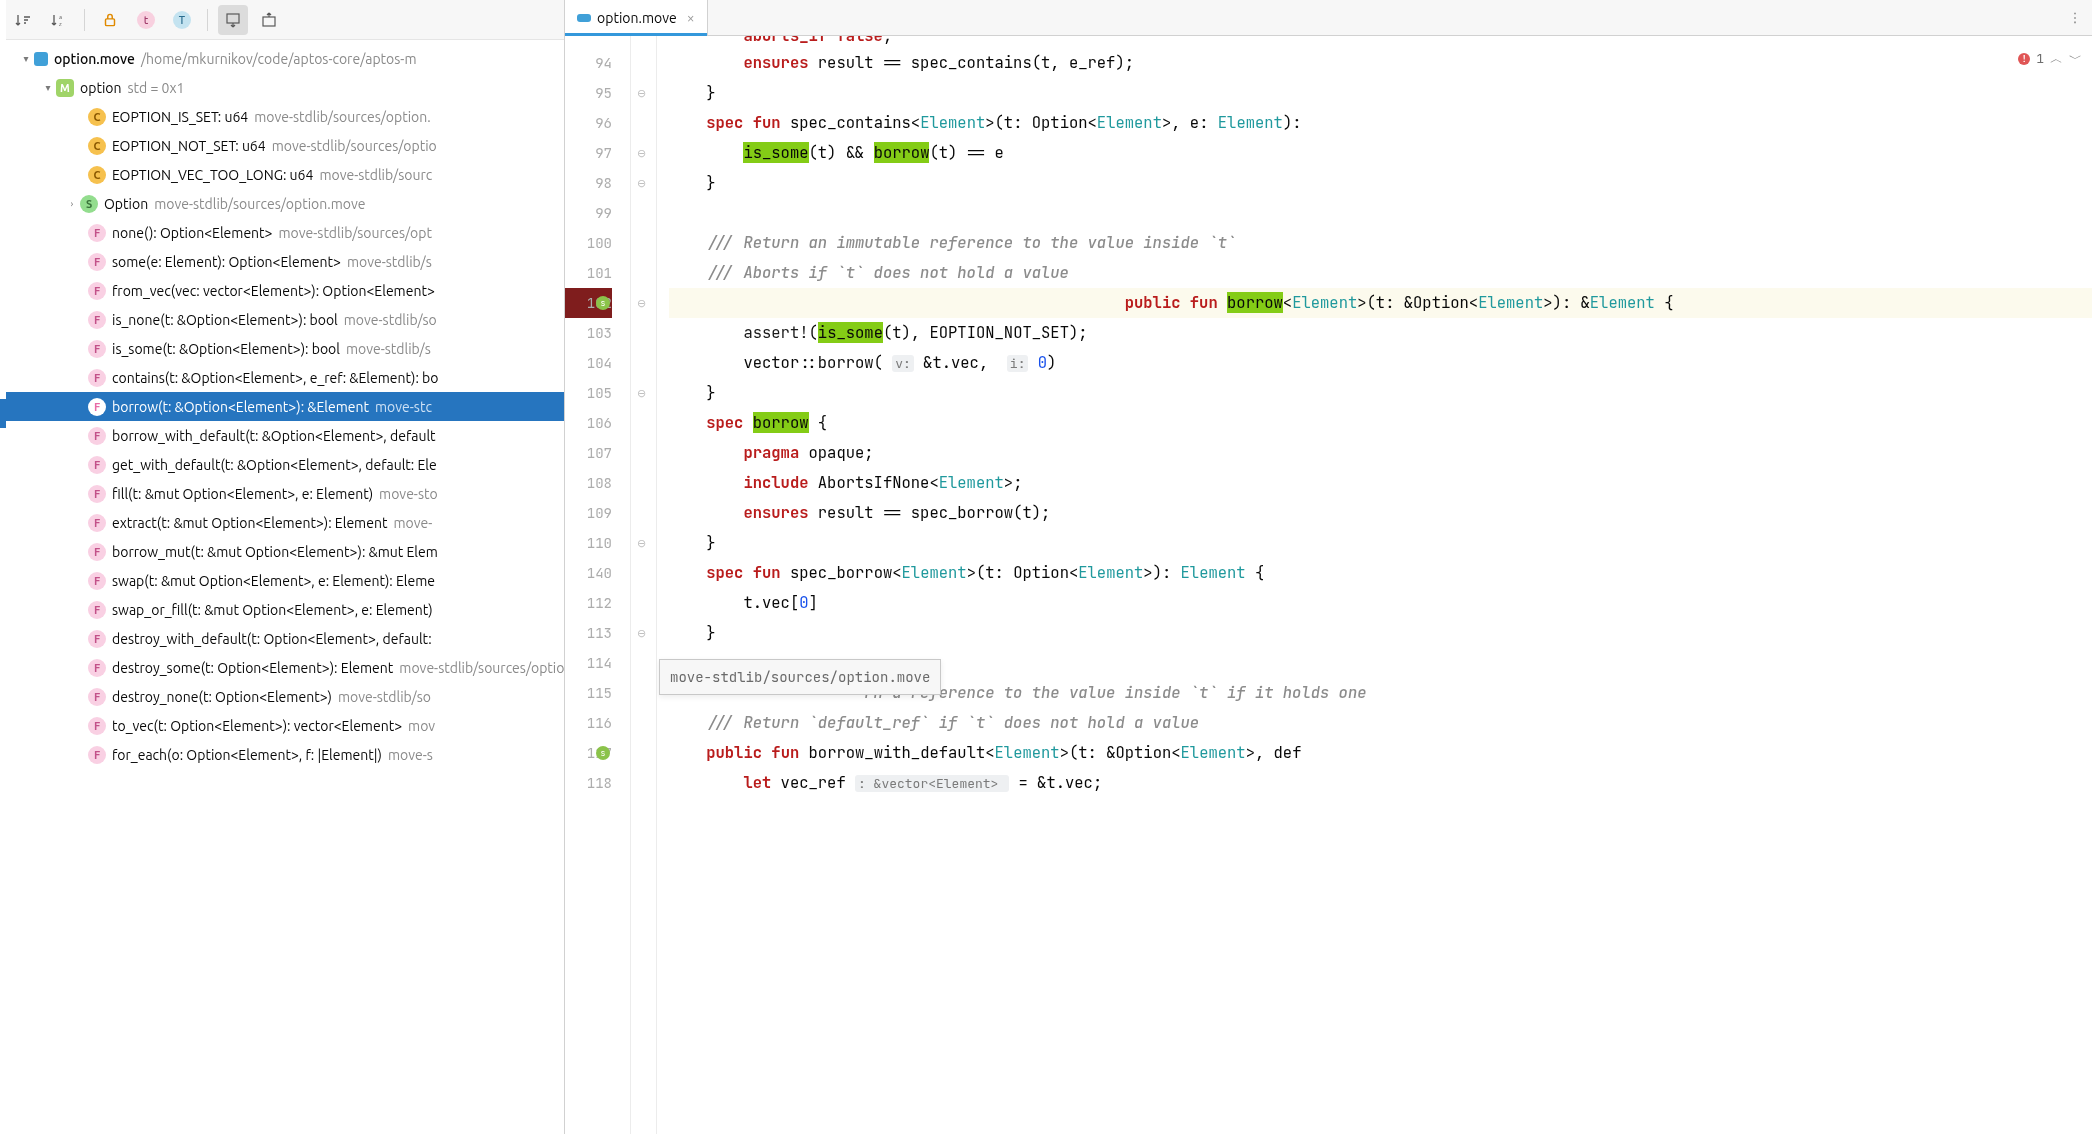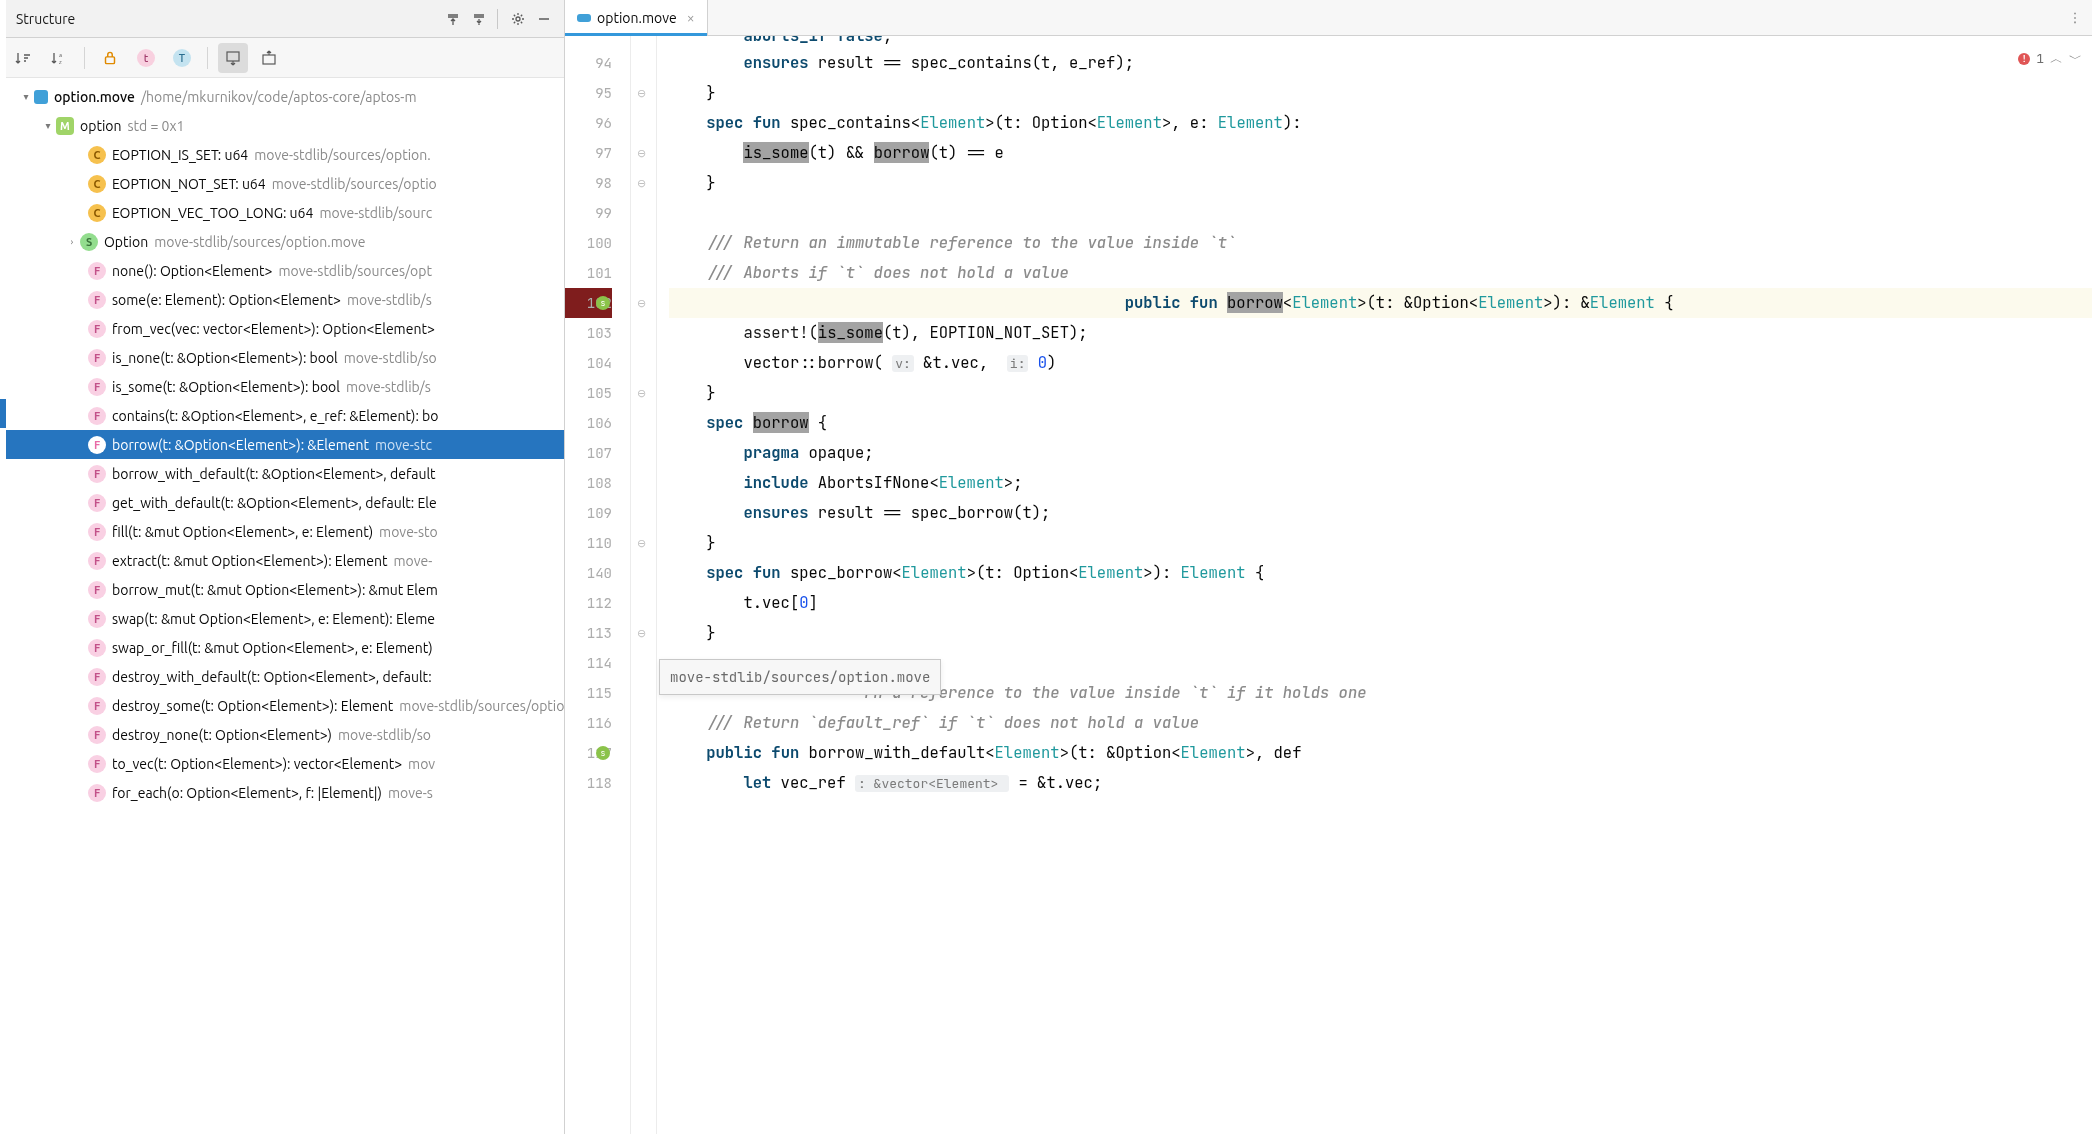--- a/index.html
+++ b/index.html
@@ -58,68 +58,43 @@
     .gutter { width: 66px; background: #fff; border-right: 1px solid #ececec; text-align: right; padding-right: 18px; color: #adadad; font-family: "JetBrains Mono","Consolas",monospace; font-size: 14px; line-height: 30px; padding-top: 0; position: relative; }
     .gutter-extra { width: 26px; border-right: 1px solid #ececec; position: relative; }
     .gutter-line { height: 30px; position: relative; }
     .gutter-mark { position: absolute; right: 2px; top: 50%; transform: translateY(-50%); width: 14px; height: 14px; background: #8bc34a; border-radius: 50%; font-size: 8px; color: #fff; display: flex; align-items: center; justify-content: center; }
     .fold-mark { color: #c0c0c0; font-size: 11px; position: absolute; left: 6px; top: 50%; transform: translateY(-50%); }
     .ln-hl { background: #7f1d1d; }
     .code { flex: 1; font-family: "JetBrains Mono","Consolas",monospace; font-size: 15.5px; line-height: 30px; white-space: pre; overflow: hidden; padding-left: 12px; position: relative; }
     .code-line { height: 30px; }
     .code-line.hl { background: #fcfaed; text-align: center; }
     
-    .kw { color: #0c4a6e; font-weight: 600; }
+    .kw { color: #b91c1c; font-weight: 600; }
     .type { color: #20999d; }
     .comment { color: #8c8c8c; font-style: italic; font-weight: 500; }
     .num { color: #1750eb; }
     .macro { color: #1a1a1a; }
-    .hlbox { background: #a3a3a3; }
+    .hlbox { background: #84cc16; }
 
     .tooltip-float { position: absolute; left: 2px; top: 623px; background: #f7f7f7; border: 1px solid #c8c8c8; padding: 2px 10px; font-size: 14px; color: #6a6a6a; z-index: 10; box-shadow: 0 2px 6px rgba(0,0,0,.08); }
 
     .errbar { position: absolute; right: 10px; top: 8px; display: flex; align-items: center; gap: 6px; color: #6e6e6e; font-size: 13px; z-index: 5; }
     .errdot { width: 12px; height: 12px; background: #e05555; border-radius: 50%; display: inline-flex; align-items: center; justify-content: center; color: #fff; font-size: 9px; font-weight: bold; }
     .errnav { cursor: pointer; color: #888; }
     .left-stripe { position: absolute; left: 0; top: 0; width: 6px; bottom: 0; background: #fff; }
     .stripe-sel { position: absolute; left: 0; top: 399px; height: 29px; width: 6px; background: #2675bf; }
     .inlhint { background: #eef0f2; color: #7a7a7a; border-radius: 3px; padding: 0 3px; font-size: 13px; }
   </style>
 </head>
 <body>
 
 <div class="structure-panel">
   <div class="left-stripe">
       <div class="stripe-sel"></div>
     </div>
-  <div class="structure-header">
-    <span class="structure-title">Structure</span>
-    <span class="hdr-icon">
-        <svg viewBox="0 0 16 16">
-          <path d="M3 6h10M3 4h10M6 10l2-2 2 2M8 8v6" stroke="currentColor" fill="none" stroke-width="1.3"></path>
-        </svg>
-      </span>
-    <span class="hdr-icon">
-        <svg viewBox="0 0 16 16">
-          <path d="M3 6h10M3 4h10M6 10l2 2 2-2M8 14V8" stroke="currentColor" fill="none" stroke-width="1.3"></path>
-        </svg>
-      </span>
-    <span class="hdr-sep"></span>
-    <span class="hdr-icon">
-        <svg viewBox="0 0 16 16">
-          <circle cx="8" cy="8" r="2" fill="none" stroke="currentColor" stroke-width="1.3"></circle>
-          <path d="M8 2v2M8 12v2M2 8h2M12 8h2M3.8 3.8l1.4 1.4M10.8 10.8l1.4 1.4M3.8 12.2l1.4-1.4M10.8 5.2l1.4-1.4" stroke="currentColor" stroke-width="1.3"></path>
-        </svg>
-      </span>
-    <span class="hdr-icon">
-        <svg viewBox="0 0 16 16">
-          <path d="M3 8h10" stroke="currentColor" stroke-width="1.5"></path>
-        </svg>
-      </span>
-  </div>
   <div class="structure-toolbar">
     <span class="tb-btn">
         <svg viewBox="0 0 18 18">
           <path d="M4 4v10m0 0l-2-2m2 2l2-2M10 6h6M10 9h4M10 12h2" stroke="currentColor" fill="none" stroke-width="1.3"></path>
         </svg>
       </span>
     <span class="tb-btn">
         <svg viewBox="0 0 18 18">
           <path d="M4 4v10m0 0l-2-2m2 2l2-2" stroke="currentColor" fill="none" stroke-width="1.3"></path>
           <text x="9" y="8" font-size="6" fill="currentColor">a</text>

